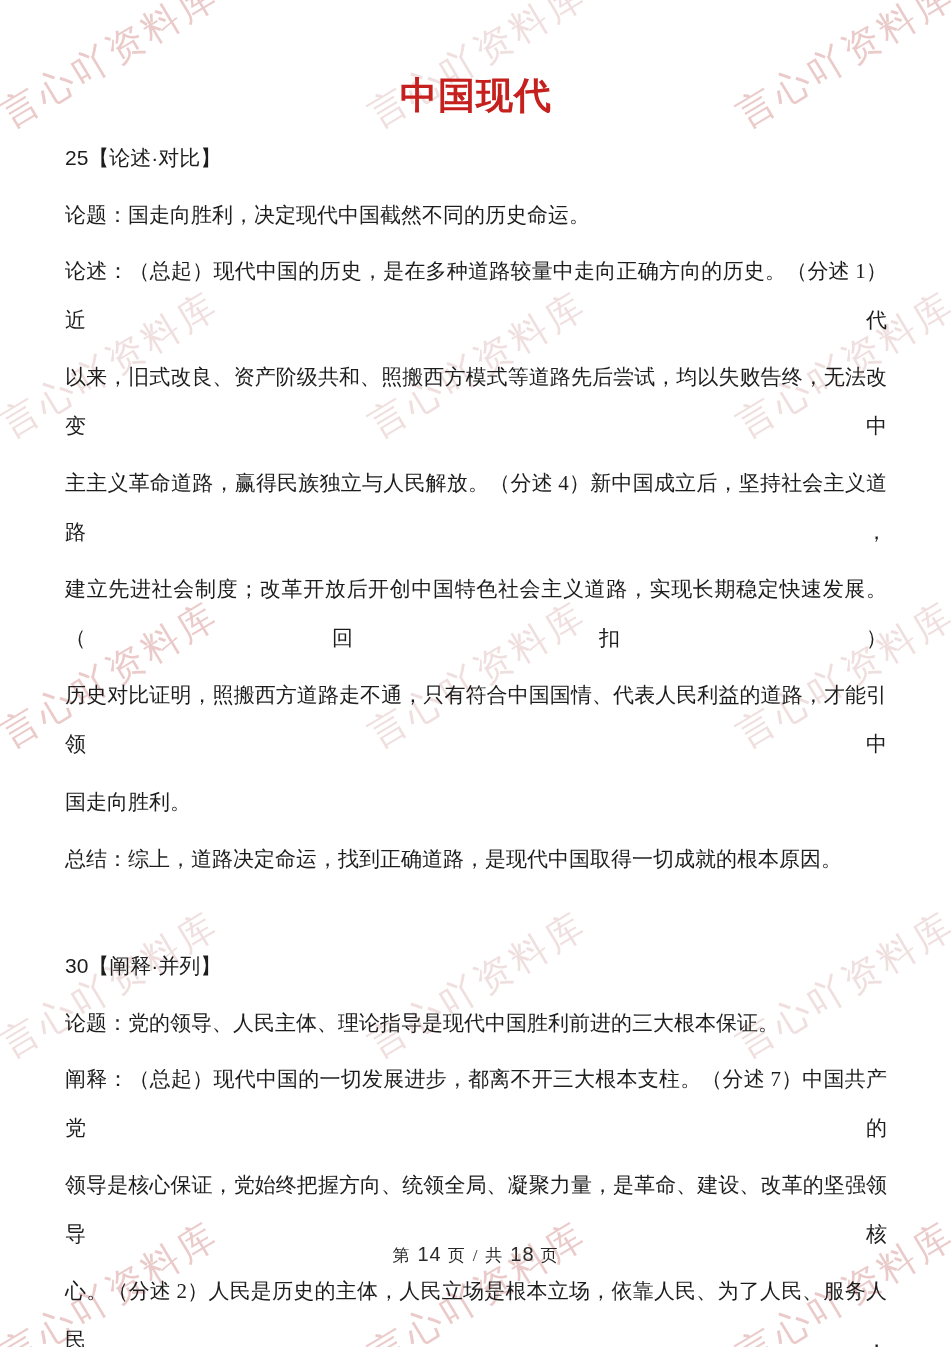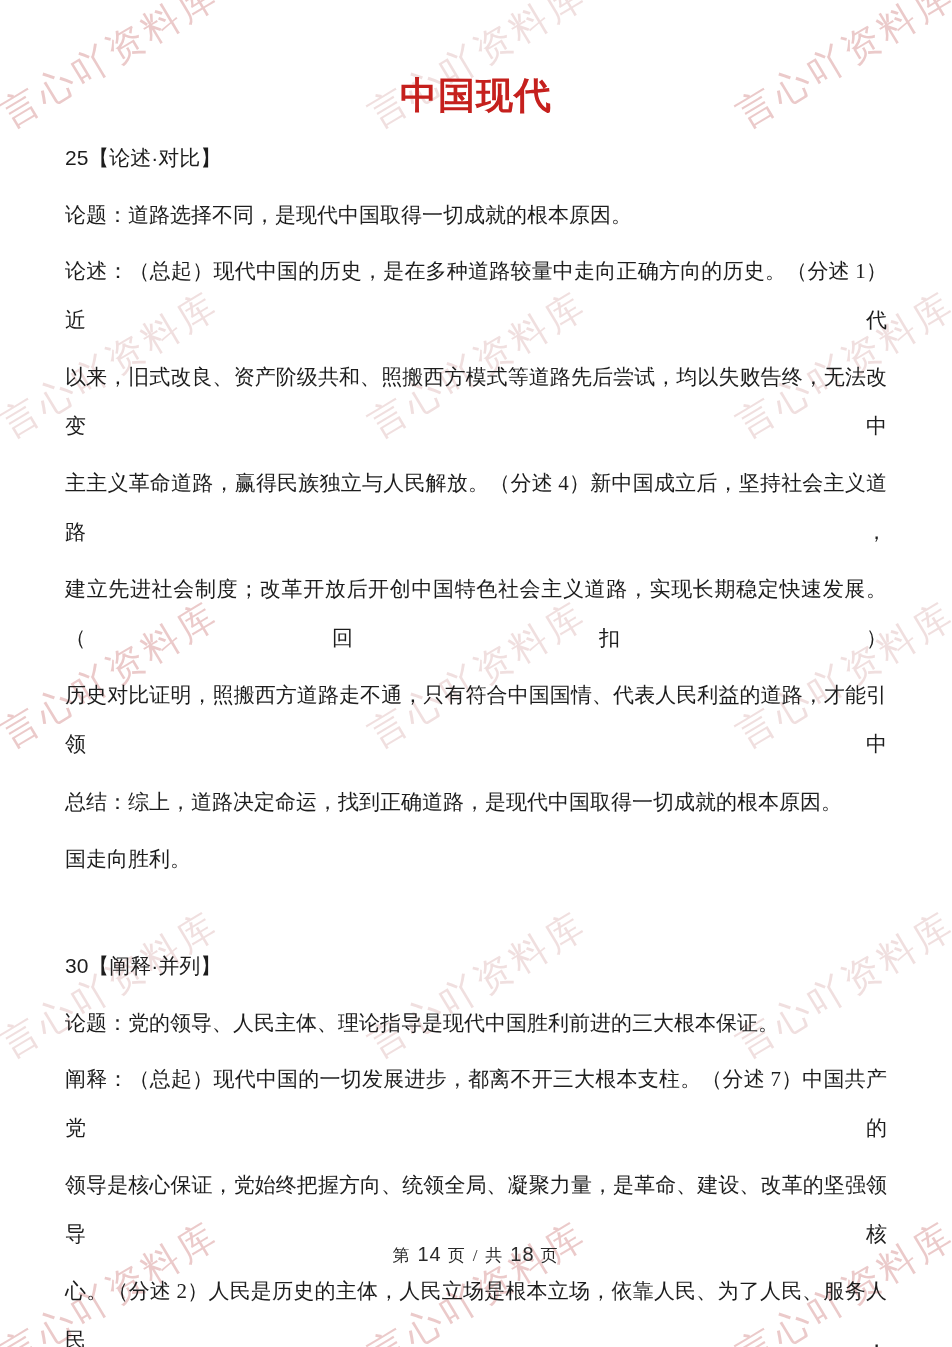--- a/index.html
+++ b/index.html
@@ -108,28 +108,28 @@
     <span class="wm strong" style="left:478px; top:1295px">言心吖资料库</span>
     <span class="wm strong" style="left:846px; top:1295px">言心吖资料库</span>
   </div>
 
   <div class="content">
 
     <h1 class="doc-title">中国现代</h1>
 
     <section>
       <p class="line heading">25【论述·对比】</p>
-      <p class="line">论题：道路选择不同，是现代中国取得一切成就的根本原因。</p>
+      <p class="line">论题：国走向胜利，决定现代中国截然不同的历史命运。</p>
       <p class="line jline">论述：（总起）现代中国的历史，是在多种道路较量中走向正确方向的历史。（分述 1）近代</p>
       <p class="line jline">以来，旧式改良、资产阶级共和、照搬西方模式等道路先后尝试，均以失败告终，无法改变中</p>
       <p class="line jline">主主义革命道路，赢得民族独立与人民解放。（分述 4）新中国成立后，坚持社会主义道路，</p>
       <p class="line jline">建立先进社会制度；改革开放后开创中国特色社会主义道路，实现长期稳定快速发展。（回扣）</p>
       <p class="line jline">历史对比证明，照搬西方道路走不通，只有符合中国国情、代表人民利益的道路，才能引领中</p>
+      <p class="line">国走向胜利。</p>
       <p class="line">总结：综上，道路决定命运，找到正确道路，是现代中国取得一切成就的根本原因。</p>
-      <p class="line">国走向胜利。</p>
     </section>
 
     <section class="gap-top">
       <p class="line">30【阐释·并列】</p>
       <p class="line">论题：党的领导、人民主体、理论指导是现代中国胜利前进的三大根本保证。</p>
       <p class="line jline">阐释：（总起）现代中国的一切发展进步，都离不开三大根本支柱。（分述 7）中国共产党的</p>
       <p class="line jline">领导是核心保证，党始终把握方向、统领全局、凝聚力量，是革命、建设、改革的坚强领导核</p>
       <p class="line jline">心。（分述 2）人民是历史的主体，人民立场是根本立场，依靠人民、为了人民、服务人民，</p>
 
     </section>

